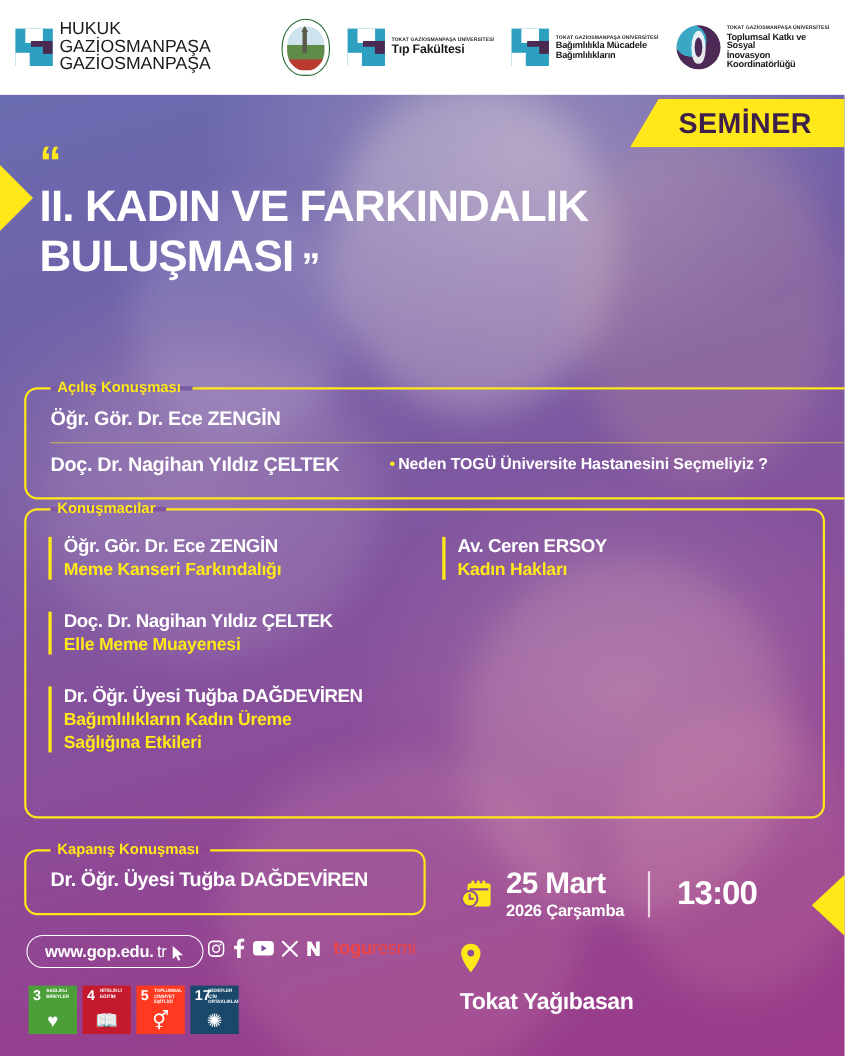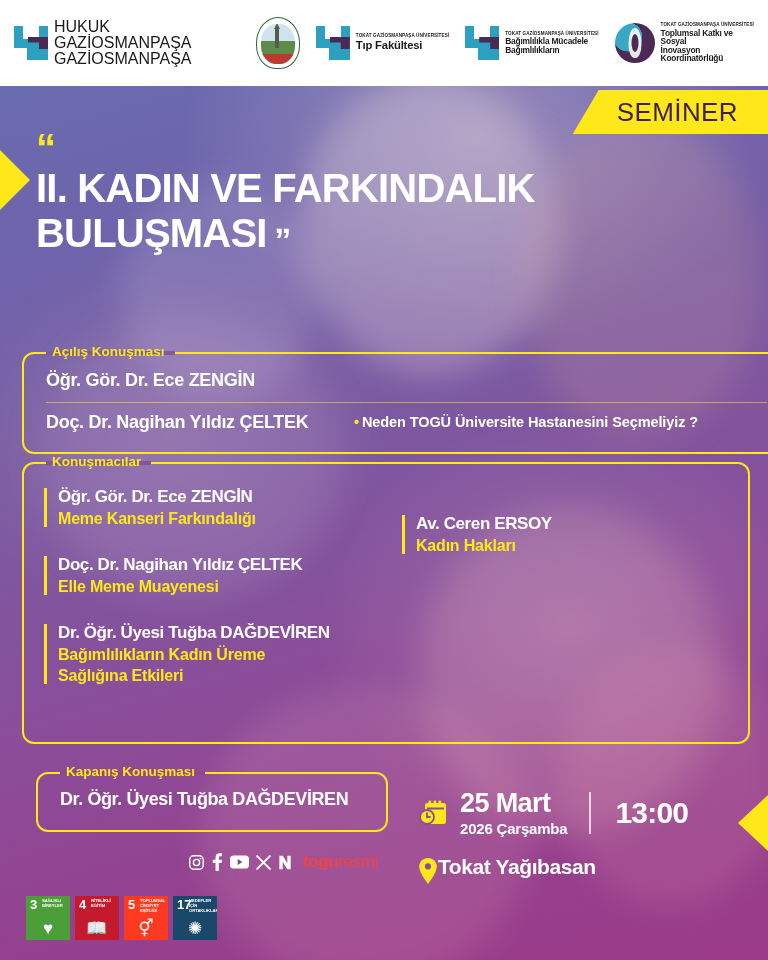--- a/index.html
+++ b/index.html
@@ -145,21 +145,21 @@
     border-bottom: 28px solid transparent;
     border-right: 30px solid #ffe81a;
   }
 
   
   .seminer {
     position: absolute; right: 0; top: 90px; z-index: 20;
     height: 44px; padding: 0 30px 0 44px;
     background: #ffe81a;
     color: #3d1f4a;
-    font-size: 26px; font-weight: 400; letter-spacing: 0.4px;
+    font-size: 26px; font-weight: 700; letter-spacing: 0.4px;
     display: flex; align-items: center;
     clip-path: polygon(26px 0, 100% 0, 100% 100%, 0 100%);
   }
 
   
   .title-wrap { position: absolute; left: 36px; top: 136px; z-index: 15; width: 710px; }
   .qopen { color: #ffe81a; font-size: 40px; font-weight: 800; line-height: .6; letter-spacing: -1px; }
   .subtitle {
     color: #ffe81a; font-size: 27.5px; font-weight: 800;
     letter-spacing: -0.3px; margin-top: 14px; white-space: nowrap;
@@ -187,39 +187,39 @@
     padding: 0 8px;
   }
   
   .panel-label::before {
     content: ""; position: absolute; left: 0; right: 0; top: 8px; height: 3px;
     background: transparent;
   }
 
   #panel-opening { left: 22px; top: 352px; width: 724px; height: 98px; padding-left: 41px; }
   #panel-speakers { left: 22px; top: 462px; width: 724px; height: 278px; }
-  #panel-closing  { left: 36px; top: 772px; width: 348px; height: 56px; }
+  #panel-closing  { left: 22px; top: 772px; width: 348px; height: 56px; padding-left: 13px; }
 
   .op-row { position: absolute; left: 22px; color: #fff; font-weight: 700; }
   .op-name1 { top: 16px; font-size: 18px; letter-spacing: -0.3px; }
   .op-divider {
     position: absolute; left: 22px; right: 22px; top: 48px; height: 1px;
     background: rgba(255,232,26,0.55);
   }
   .op-name2 { top: 58px; font-size: 18px; letter-spacing: -0.3px; }
   .op-topic {
     position: absolute; left: 330px; top: 60px;
     color: #ffffff; font-size: 14.5px; font-weight: 700; letter-spacing: -0.1px;
   }
   .op-topic .dot { color: #ffe81a; margin-right: 3px; }
 
   
   .sp-col { position: absolute; top: 22px; }
   .sp-left { left: 20px; width: 355px; }
-  .sp-right { left: 378px; width: 350px; margin-top: 27px; }
+  .sp-right { left: 378px; width: 350px; }
   .sp-item {
     position: relative; padding-left: 14px; margin-bottom: 24px;
   }
   .sp-item::before {
     content: ""; position: absolute; left: 0; top: 2px; bottom: 3px;
     width: 3px; background: #ffe81a;
   }
   .sp-name {
     color: #ffffff; font-size: 17px; font-weight: 700; letter-spacing: -0.4px;
     line-height: 1.25;
@@ -261,21 +261,21 @@
   .cal-ico { width: 30px; height: 30px; position: relative; flex: none; }
   .dt-texts { line-height: 1; }
   .dt-day { color: #ffffff; font-size: 27px; font-weight: 700; letter-spacing: -0.6px; }
   .dt-year { color: #ffffff; font-size: 15px; font-weight: 600; margin-top: 4px; letter-spacing: -0.2px; }
   .dt-sep {
     width: 2px; height: 42px; background: rgba(255,255,255,0.75); margin: 0 12px 0 10px;
   }
   .dt-time { color: #ffffff; font-size: 30px; font-weight: 700; letter-spacing: -0.8px; }
   .place-row {
     position: absolute; left: 418px; top: 855px; z-index: 16;
-    display: flex; align-items: flex-start; 
+    display: flex; align-items: flex-start; gap: 14px; flex-direction: column;
   }
   .pin-ico { width: 20px; height: 28px; flex: none; margin-top: 2px; }
   .place-text {
     color: #ffffff; font-size: 21px; font-weight: 700; line-height: 1.15; letter-spacing: -0.4px;
   }
 
   
   .sdg-row {
     position: absolute; left: 26px; top: 896px; z-index: 16;
     display: flex; gap: 5px;
@@ -433,20 +433,29 @@
       </div>
     </div>
   </div>
 
   <div class="panel" id="panel-closing">
     <div style="position: absolute; left: 22px; width: 145.047px; top: -3px; height: 4px; background: rgb(145, 69, 145); z-index: 1;"></div>
       <div class="panel-label" style="position: absolute; z-index: 2;">Kapanış Konuşması</div>
     <div class="cl-name">Dr. Öğr. Üyesi Tuğba DAĞDEVİREN</div>
   </div>
 
+  <div class="weblink">
+    <span>www.gop.edu.</span>
+      <span class="light">tr</span>
+    <span class="cursor-ico">
+      <svg viewBox="0 0 12 14" width="12" height="14">
+          <path d="M1 0 L1 12 L4 9 L6 13.5 L8 12.5 L6 8.5 L10.5 8.5 Z" fill="#ffffff"></path>
+        </svg>
+    </span>
+  </div>
 
   <div class="social-row">
     <span class="ico">
       <svg width="17" height="17" viewBox="0 0 24 24">
           <rect x="2.5" y="2.5" width="19" height="19" rx="5.5" fill="none" stroke="#fff" stroke-width="2"></rect>
           <circle cx="12" cy="12" r="4.4" fill="none" stroke="#fff" stroke-width="2"></circle>
           <circle cx="17.6" cy="6.5" r="1.3" fill="#fff"></circle>
         </svg>
     </span>
     <span class="ico">

